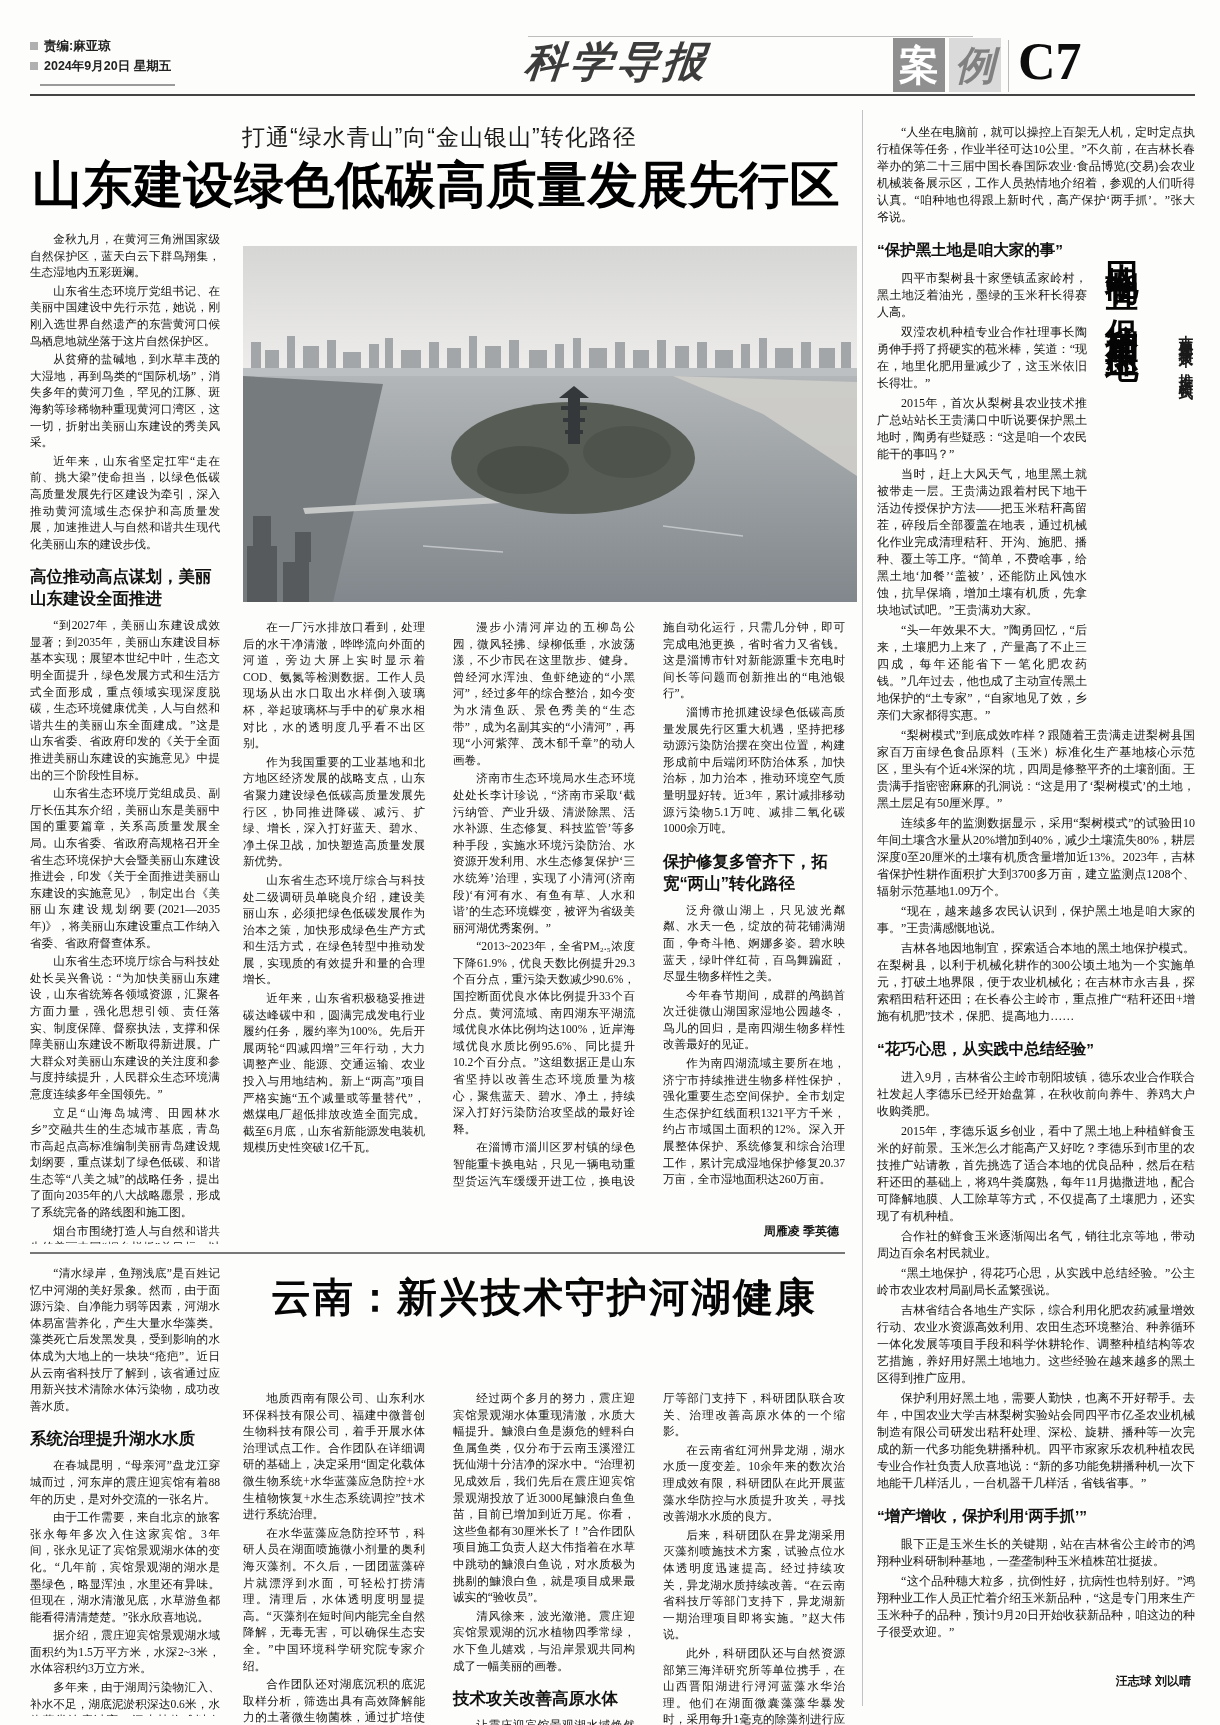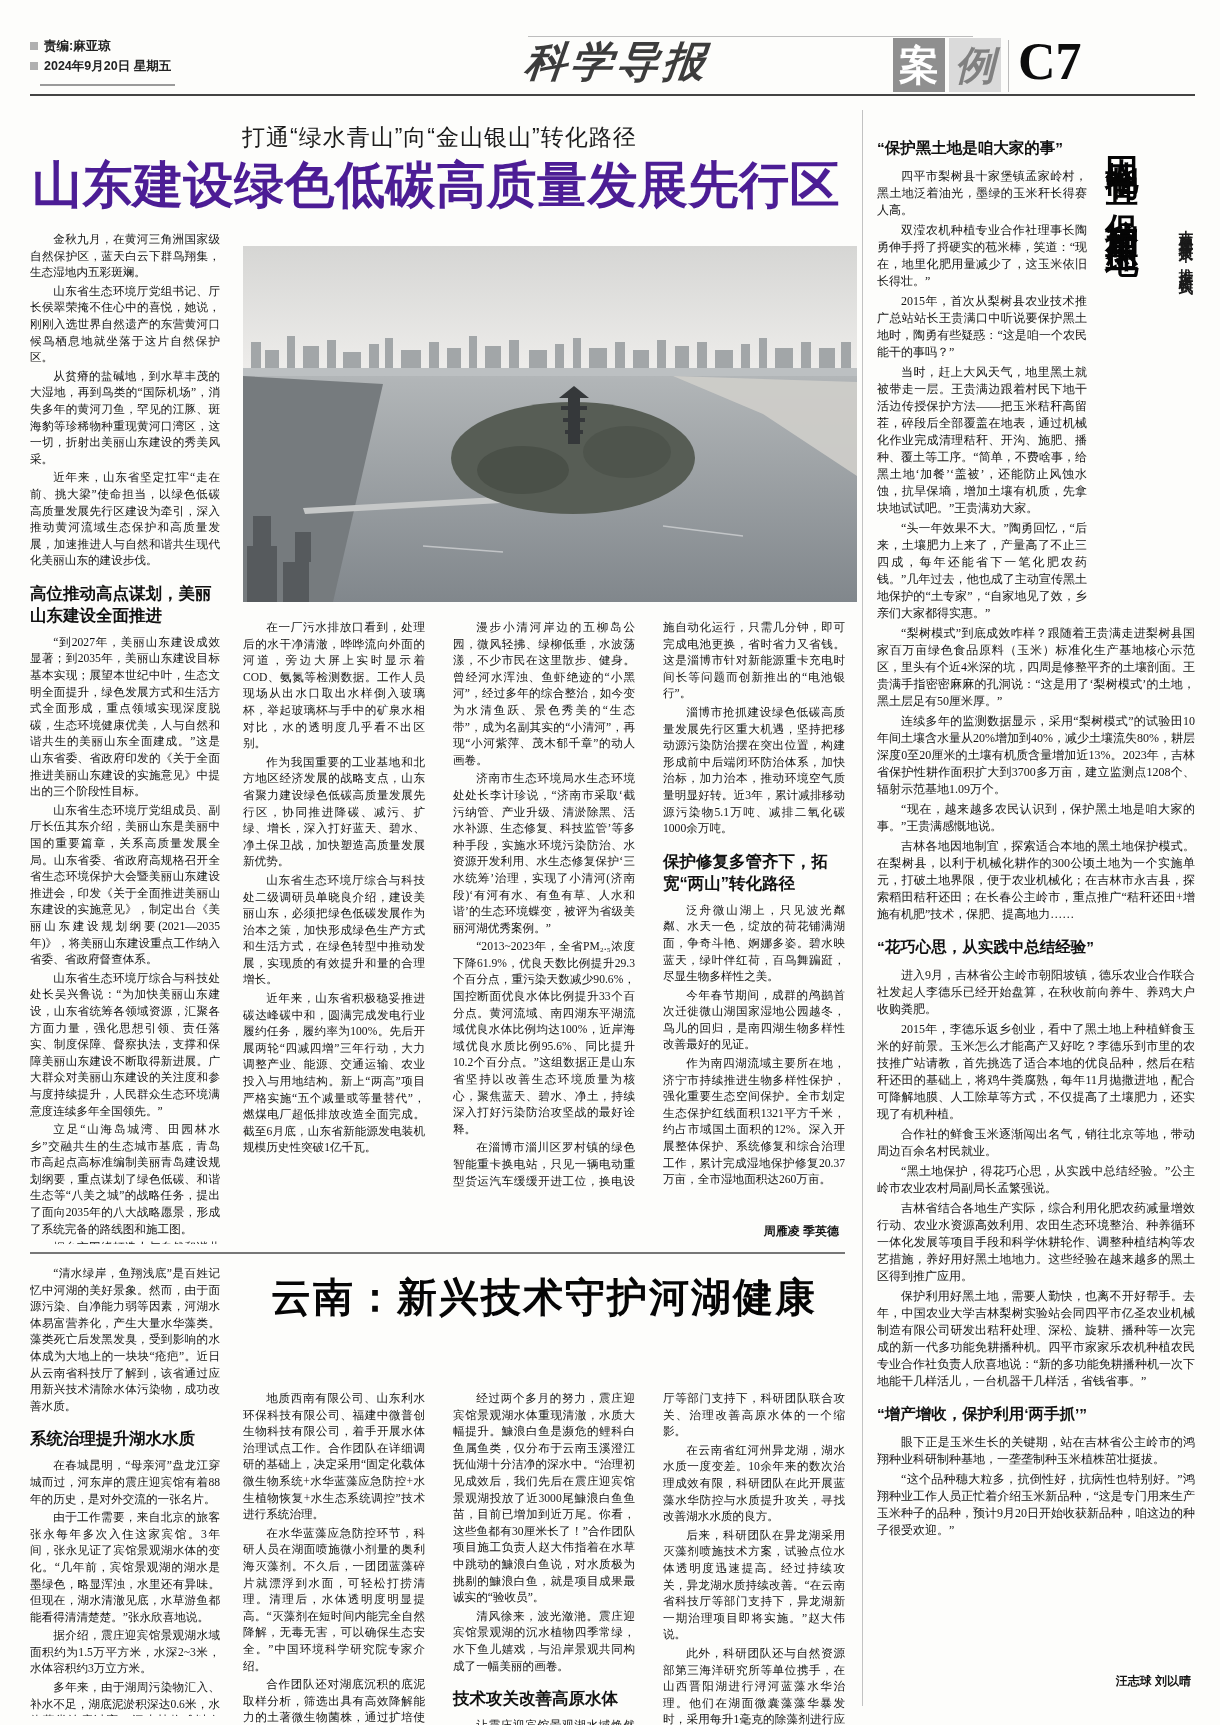--- a/index.html
+++ b/index.html
@@ -20,21 +20,21 @@
   .badge .b2{width:52px;height:54px;background:#dadada;color:#808080;font-size:40px;font-weight:bold;
              font-style:italic;display:flex;align-items:center;justify-content:center;}
   .badge-sep{left:1008px;top:40px;width:1px;height:52px;background:#bbb;}
   .page-no{left:1018px;top:32px;width:90px;font-size:52px;font-weight:bold;
            font-family:"Liberation Serif",serif;color:#0d0d0d;}
   .hdr-rule{left:30px;top:94px;width:1165px;height:2px;background:#444;}
   
   .kicker{left:242px;top:122px;width:620px;font-family:"Liberation Sans",sans-serif;
           font-size:23px;color:#1c1c1c;letter-spacing:1px;}
   .headline{left:32px;top:152px;width:822px;font-family:"Liberation Sans","DejaVu Sans",sans-serif;
-            font-size:50px;font-weight:900;letter-spacing:0.5px;color:#4c1d95;white-space:nowrap;}
+            font-size:50px;font-weight:900;letter-spacing:0.5px;color:#000000;white-space:nowrap;}
   .photo{left:243px;top:246px;width:614px;height:356px;background:#cfcfcd;}
   .photo svg{display:block;width:100%;height:100%;}
   p.body{margin:0 0 2px 0;text-indent:2em;text-align:justify;font-size:11.6px;line-height:16.6px;}
   .col-left{left:30px;top:232px;width:190px;height:1012px;overflow:hidden;}
   .subhead{font-family:"Liberation Sans","DejaVu Sans",sans-serif;font-weight:bold;
            font-size:16.5px;line-height:22px;color:#111;margin:12px 0 9px 0;text-indent:0;}
   .main-cols{left:243px;top:620px;width:602px;height:624px;overflow:hidden;
              column-count:3;column-gap:28px;}
   .byline{font-family:"Liberation Sans",sans-serif;font-weight:bold;font-size:12px;
           text-align:left;background:#fdfdfb;padding:2px 4px;}
@@ -150,21 +150,21 @@
     </g>
     <g stroke="#d8dadb" stroke-width="1.5" opacity="0.7">
       <path d="M180,300 L260,306" fill="none"></path>
       <path d="M420,280 L500,290" fill="none"></path>
     </g>
   </svg>
 </div>
 
 <div class="abs col-left">
   <p class="body">金秋九月，在黄河三角洲国家级自然保护区，蓝天白云下群鸟翔集，生态湿地内五彩斑斓。</p>
-  <p class="body">山东省生态环境厅党组书记、厅长侯翠荣掩不住心中的喜悦，她说，刚刚入选世界自然遗产的东营黄河口候鸟栖息地就坐落于这片自然保护区。</p>
+  <p class="body">山东省生态环境厅党组书记、在美丽中国建设中先行示范，她说，刚刚入选世界自然遗产的东营黄河口候鸟栖息地就坐落于这片自然保护区。</p>
   <p class="body">从贫瘠的盐碱地，到水草丰茂的大湿地，再到鸟类的“国际机场”，消失多年的黄河刀鱼，罕见的江豚、斑海豹等珍稀物种重现黄河口湾区，这一切，折射出美丽山东建设的秀美风采。</p>
   <p class="body">近年来，山东省坚定扛牢“走在前、挑大梁”使命担当，以绿色低碳高质量发展先行区建设为牵引，深入推动黄河流域生态保护和高质量发展，加速推进人与自然和谐共生现代化美丽山东的建设步伐。</p>
   <div class="subhead">高位推动高点谋划，美丽山东建设全面推进</div>
   <p class="body">“到2027年，美丽山东建设成效显著；到2035年，美丽山东建设目标基本实现；展望本世纪中叶，生态文明全面提升，绿色发展方式和生活方式全面形成，重点领域实现深度脱碳，生态环境健康优美，人与自然和谐共生的美丽山东全面建成。”这是山东省委、省政府印发的《关于全面推进美丽山东建设的实施意见》中提出的三个阶段性目标。</p>
   <p class="body">山东省生态环境厅党组成员、副厅长伍其东介绍，美丽山东是美丽中国的重要篇章，关系高质量发展全局。山东省委、省政府高规格召开全省生态环境保护大会暨美丽山东建设推进会，印发《关于全面推进美丽山东建设的实施意见》，制定出台《美丽山东建设规划纲要(2021—2035年)》，将美丽山东建设重点工作纳入省委、省政府督查体系。</p>
   <p class="body">山东省生态环境厅综合与科技处处长吴兴鲁说：“为加快美丽山东建设，山东省统筹各领域资源，汇聚各方面力量，强化思想引领、责任落实、制度保障、督察执法，支撑和保障美丽山东建设不断取得新进展。广大群众对美丽山东建设的关注度和参与度持续提升，人民群众生态环境满意度连续多年全国领先。”</p>
   <p class="body">立足“山海岛城湾、田园林水乡”交融共生的生态城市基底，青岛市高起点高标准编制美丽青岛建设规划纲要，重点谋划了绿色低碳、和谐生态等“八美之城”的战略任务，提出了面向2035年的八大战略愿景，形成了系统完备的路线图和施工图。</p>
   <p class="body">烟台市围绕打造人与自然和谐共生的美丽中国“烟台样板”总目标，以美丽烟台建设为牵引，深入实施美丽烟台“绿+”“青+”“蓝+”“紫+”“金+”五色战略，在美丽中国建设中先行示范，打造具有国际影响力和国内示范性的中国北方最美生态城市。</p>
 
 </div>
@@ -212,20 +212,21 @@
   <p class="body">在云南省红河州异龙湖，湖水水质一度变差。10余年来的数次治理成效有限，科研团队在此开展蓝藻水华防控与水质提升攻关，寻找改善湖水水质的良方。</p>
   <p class="body">后来，科研团队在异龙湖采用灭藻剂喷施技术方案，试验点位水体透明度迅速提高。经过持续攻关，异龙湖水质持续改善。“在云南省科技厅等部门支持下，异龙湖新一期治理项目即将实施。”赵大伟说。</p>
   <p class="body">此外，科研团队还与自然资源部第三海洋研究所等单位携手，在山西晋阳湖进行浔河蓝藻水华治理。他们在湖面微囊藻藻华暴发时，采用每升1毫克的除藻剂进行应急防控，治理后8小时藻密度大幅降低，灭藻率达97.5%。</p>
 
   <div class="byline bottom-byline">赵汉斌</div>
 </div>
 
 <div class="abs v-sep"></div>
 
 <div class="abs right-art">
+  <p class="body">“人坐在电脑前，就可以操控上百架无人机，定时定点执行植保等任务，作业半径可达10公里。”不久前，在吉林长春举办的第二十三届中国长春国际农业·食品博览(交易)会农业机械装备展示区，工作人员热情地介绍着，参观的人们听得认真。“咱种地也得跟上新时代，高产保护‘两手抓’。”张大爷说。</p>
   <div class="vhead">
     <div class="v-title">因地制宜　保护利用黑土地</div>
     <div class="v-kicker">吉林采用新技术，推广新模式</div>
   </div>
   <div class="subhead">“保护黑土地是咱大家的事”</div>
   <p class="body">四平市梨树县十家堡镇孟家岭村，黑土地泛着油光，墨绿的玉米秆长得赛人高。</p>
   <p class="body">双滢农机种植专业合作社理事长陶勇伸手捋了捋硬实的苞米棒，笑道：“现在，地里化肥用量减少了，这玉米依旧长得壮。”</p>
   <p class="body">2015年，首次从梨树县农业技术推广总站站长王贵满口中听说要保护黑土地时，陶勇有些疑惑：“这是咱一个农民能干的事吗？”</p>
   <p class="body">当时，赶上大风天气，地里黑土就被带走一层。王贵满边跟着村民下地干活边传授保护方法——把玉米秸秆高留茬，碎段后全部覆盖在地表，通过机械化作业完成清理秸秆、开沟、施肥、播种、覆土等工序。“简单，不费啥事，给黑土地‘加餐’‘盖被’，还能防止风蚀水蚀，抗旱保墒，增加土壤有机质，先拿块地试试吧。”王贵满劝大家。</p>
   <p class="body">“头一年效果不大。”陶勇回忆，“后来，土壤肥力上来了，产量高了不止三四成，每年还能省下一笔化肥农药钱。”几年过去，他也成了主动宣传黑土地保护的“土专家”，“自家地见了效，乡亲们大家都得实惠。”</p>

